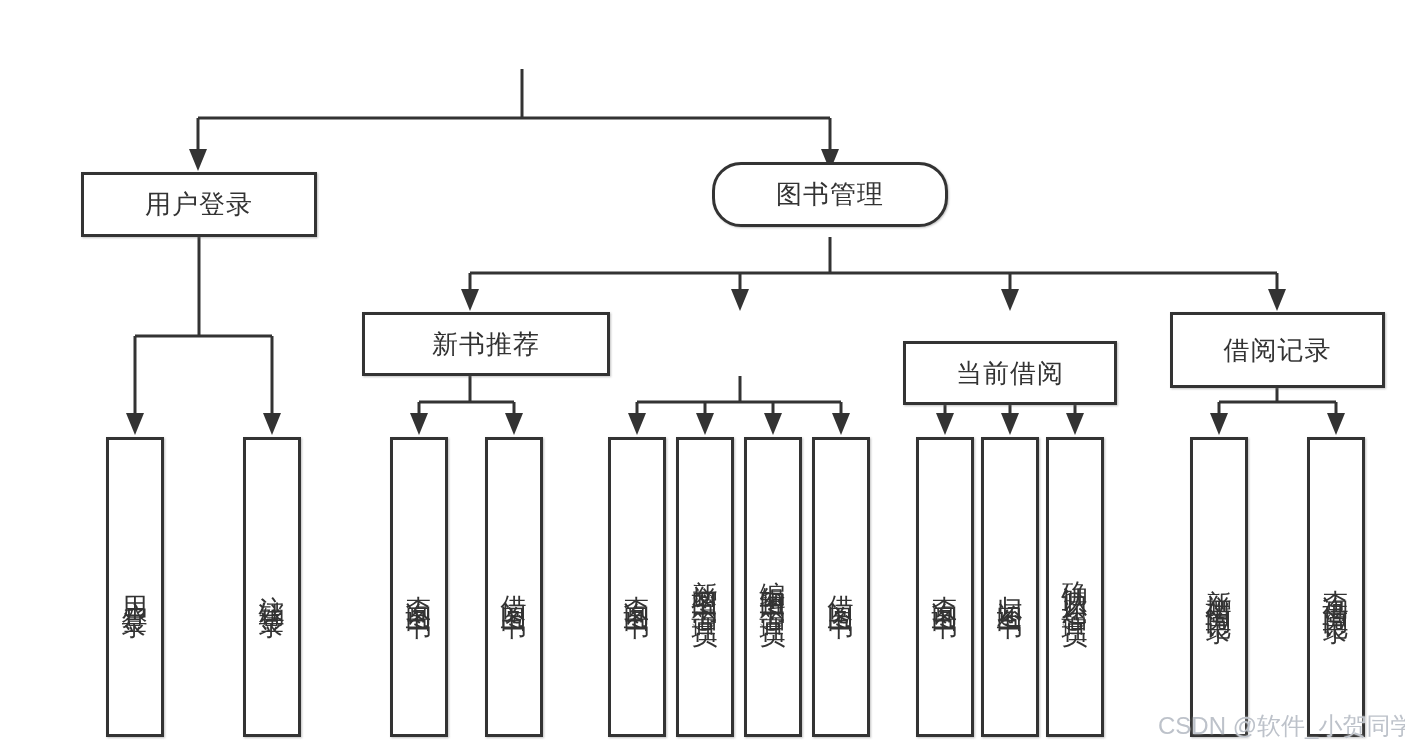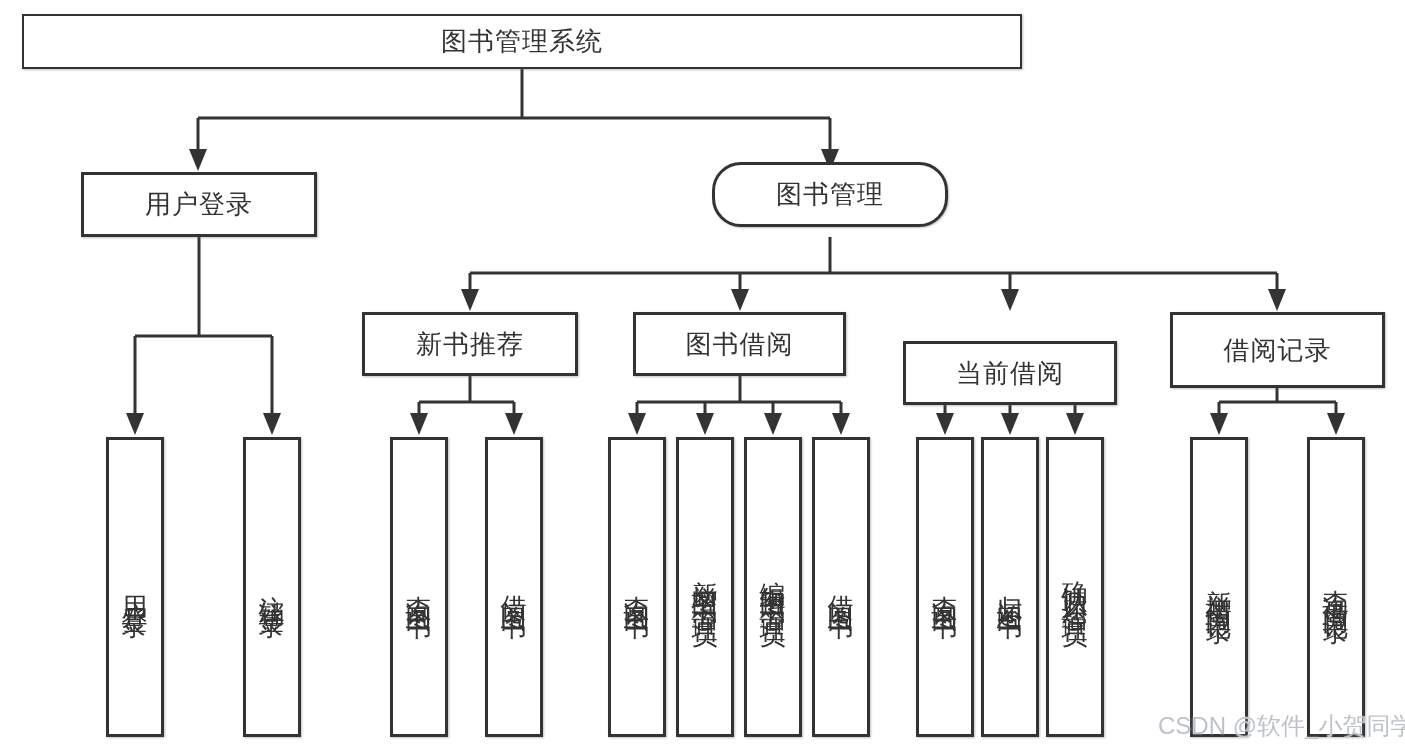--- a/index.html
+++ b/index.html
@@ -101,27 +101,25 @@
       <polygon points="764,413 782,413 773,435"></polygon>
       <polygon points="832,413 850,413 841,435"></polygon>
       <polygon points="936,413 954,413 945,435"></polygon>
       <polygon points="1001,413 1019,413 1010,435"></polygon>
       <polygon points="1066,413 1084,413 1075,435"></polygon>
       <polygon points="1210,413 1228,413 1219,435"></polygon>
       <polygon points="1327,413 1345,413 1336,435"></polygon>
     </g>
   </svg>
 
-  <div class="node h root">图书管理系统</div>
 
   <div class="node h" style="left:81px;top:172px;width:236px;height:65px;">用户登录</div>
   <div class="node h" style="left:712px;top:162px;width:236px;height:65px;border-radius:29px;">图书管理</div>
 
-  <div class="node h" style="left:362px;top:312px;width:216px;height:64px;text-align:right;">新书推荐</div>
-  <div class="node h" style="left:633px;top:312px;width:213px;height:64px;">图书借阅</div>
+  <div class="node h" style="left:362px;top:312px;width:248px;height:64px;text-align:right;">新书推荐</div>
   <div class="node h" style="left:903px;top:312px;width:214px;height:64px;margin-top:29px;">当前借阅</div>
   <div class="node h" style="left:1170px;top:312px;width:215px;height:76px;">借阅记录</div>
 
   <div class="node v" style="left:106px;">用户登录</div>
   <div class="node v" style="left:243px;">注销登录</div>
 
   <div class="node v" style="left:390px;">查询图书</div>
   <div class="node v" style="left:485px;">借阅图书</div>
 
   <div class="node v" style="left:608px;">查询图书</div>

